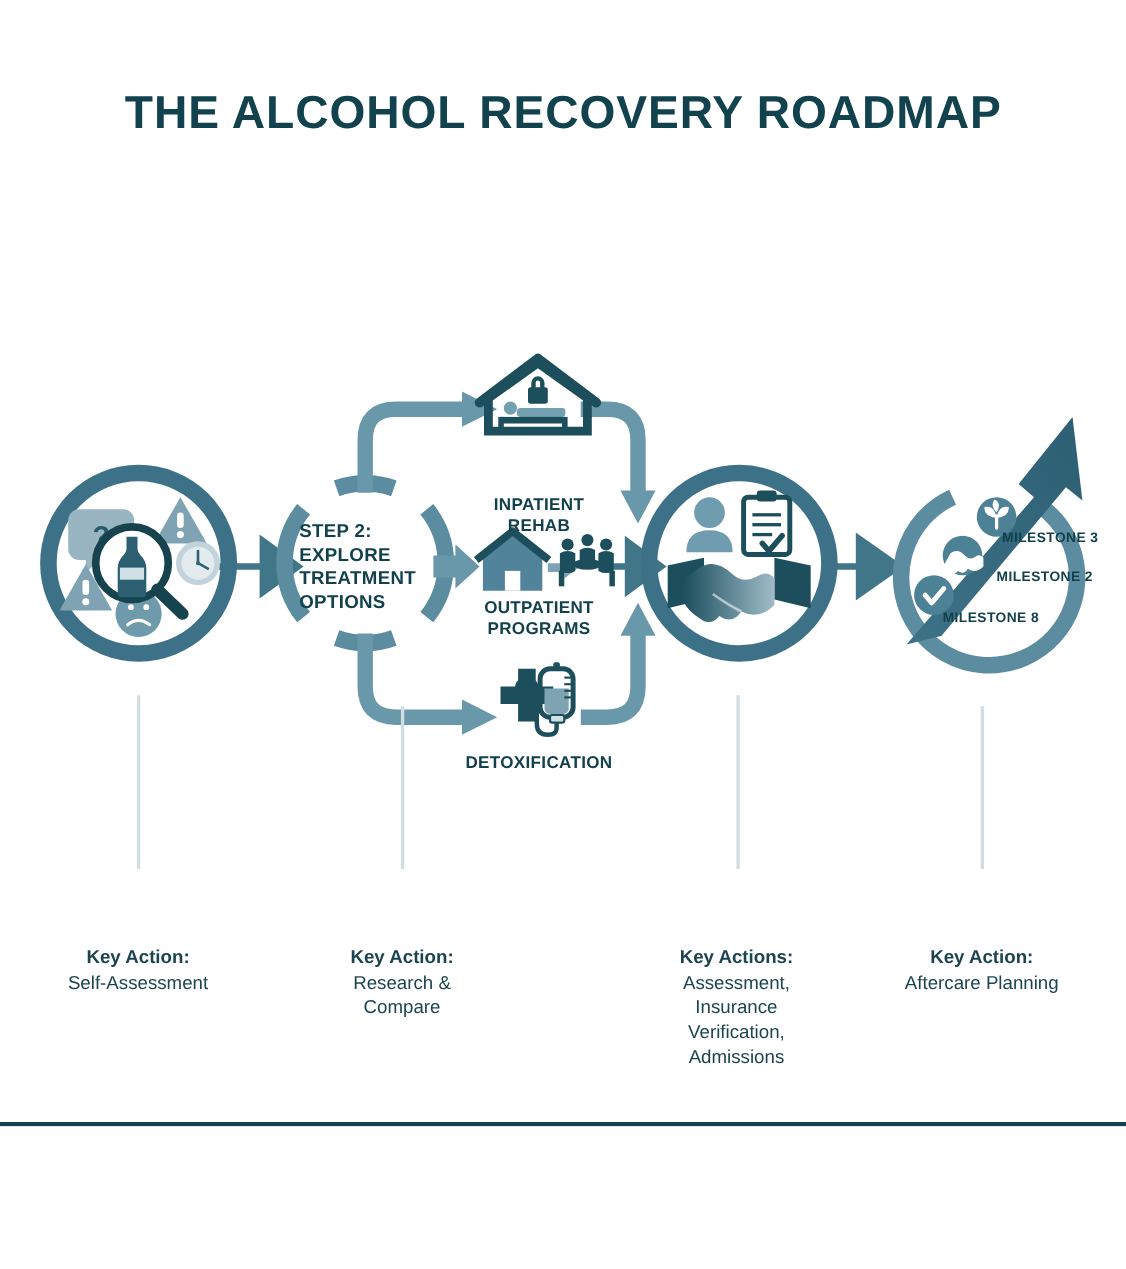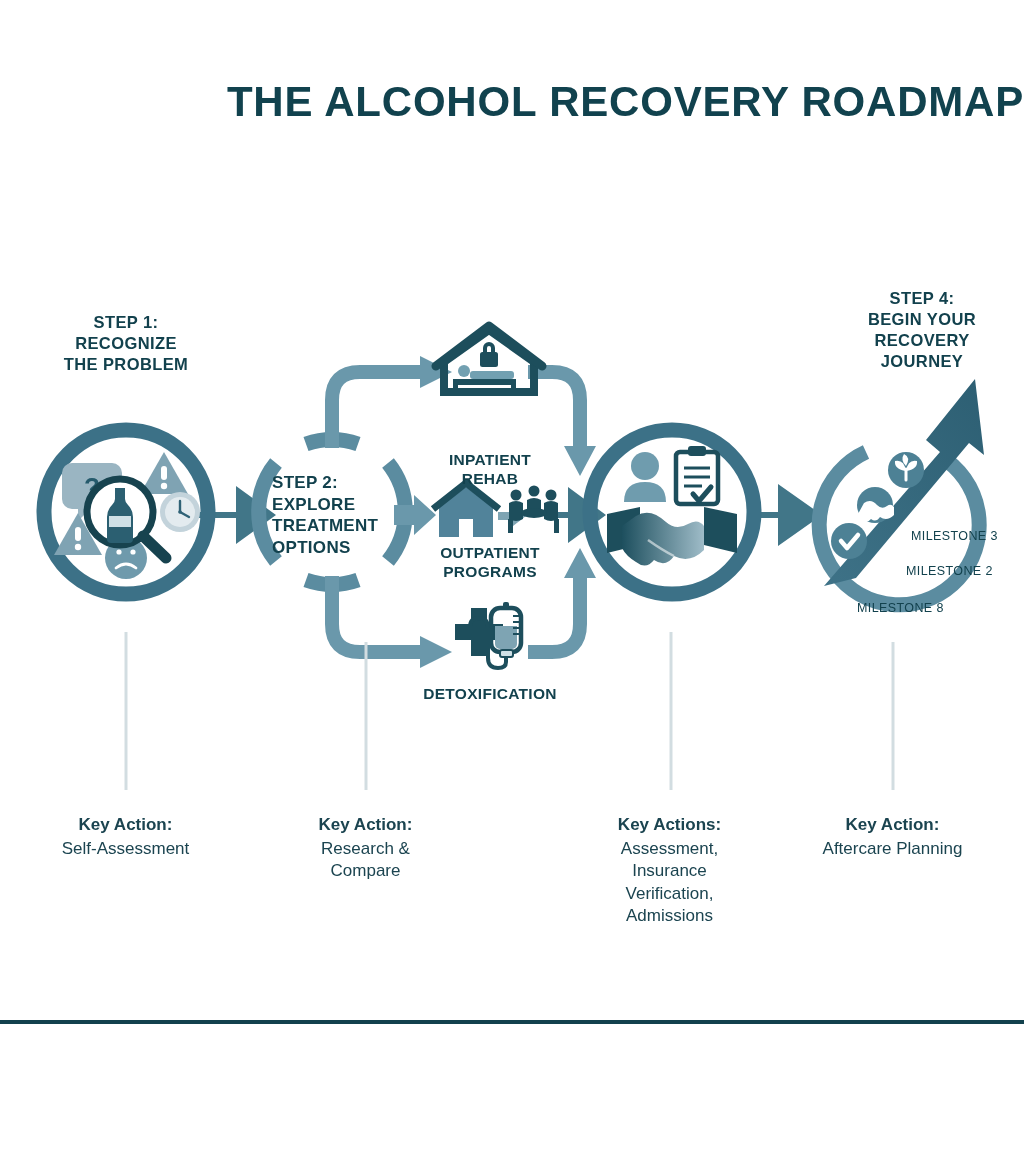--- a/index.html
+++ b/index.html
@@ -10,21 +10,21 @@
     font-family:"Liberation Sans", sans-serif;
     color:#12404b;
     overflow:hidden;
     position:relative;
   }
   .canvas{position:relative;width:1024px;height:1154px;}
 
   
   .title{
     position:absolute;left:0;top:78px;width:1024px;
-    text-align:right;
+    text-align:center;
     font-size:42px;
     font-weight:bold;
     letter-spacing:0.8px;
     color:#11424e;
     font-family:"Liberation Sans", sans-serif;
   }
 
   
   .stage{position:absolute;left:0;top:0;width:1024px;height:1024px;}
 
@@ -56,31 +56,31 @@
   
   .ring-text{
     position:absolute;text-align:left;
     font-size:17px;font-weight:bold;line-height:1.27;
     color:#12414d;white-space:pre-line;letter-spacing:0.3px;
   }
   #rt2{left:272px;top:472px;width:190px;}
 
   
   .ms-label{
-    position:absolute;font-size:12.5px;font-weight:normal;
-    color:#12414d;letter-spacing:0.4px;white-space:nowrap;margin-top:47px;
+    position:absolute;font-size:12.5px;font-weight:bold;
+    color:#12414d;letter-spacing:0.4px;white-space:nowrap;
   }
   #ms1{left:857px;top:554px;}
   #ms2{left:906px;top:517px;}
   #ms3{left:911px;top:482px;}
 
   
   .key{
     position:absolute;text-align:center;width:215px;
-    font-size:17px;line-height:1.33;color:#1b4450;
+    font-size:17px;line-height:1.33;color:#1b4450;margin-top:45px;
   }
   .key .kt{font-weight:bold;display:block;margin-bottom:1px;}
   .key .kv{font-weight:normal;display:block;white-space:pre-line;}
   #k1{left:18px;top:814px;}
   #k2{left:258px;top:814px;}
   #k3{left:562px;top:814px;}
   #k4{left:785px;top:814px;}
 
   
   .divider{
@@ -324,31 +324,24 @@
     </g>
 
     <g stroke="#d2dde1" stroke-width="3">
       <line x1="126" y1="632" x2="126" y2="790"></line>
       <line x1="366" y1="642" x2="366" y2="790"></line>
       <line x1="671" y1="632" x2="671" y2="790"></line>
       <line x1="893" y1="642" x2="893" y2="790"></line>
     </g>
   </svg>
 
-  <div class="step-head" id="sh1">STEP 1:
-RECOGNIZE
-THE PROBLEM</div>
   <div class="ring-text" id="rt2">STEP 2:
 EXPLORE
 TREATMENT
 OPTIONS</div>
-  <div class="step-head" id="sh3">STEP 4:
-BEGIN YOUR
-RECOVERY
-JOURNEY</div>
 
   <div class="branch-cap" id="bc1">INPATIENT
 REHAB</div>
   <div class="branch-cap" id="bc2">OUTPATIENT
 PROGRAMS</div>
   <div class="branch-cap" id="bc3">DETOXIFICATION</div>
 
   <div class="ms-label" id="ms1">MILESTONE 8</div>
   <div class="ms-label" id="ms2">MILESTONE 2</div>
   <div class="ms-label" id="ms3">MILESTONE 3</div>

